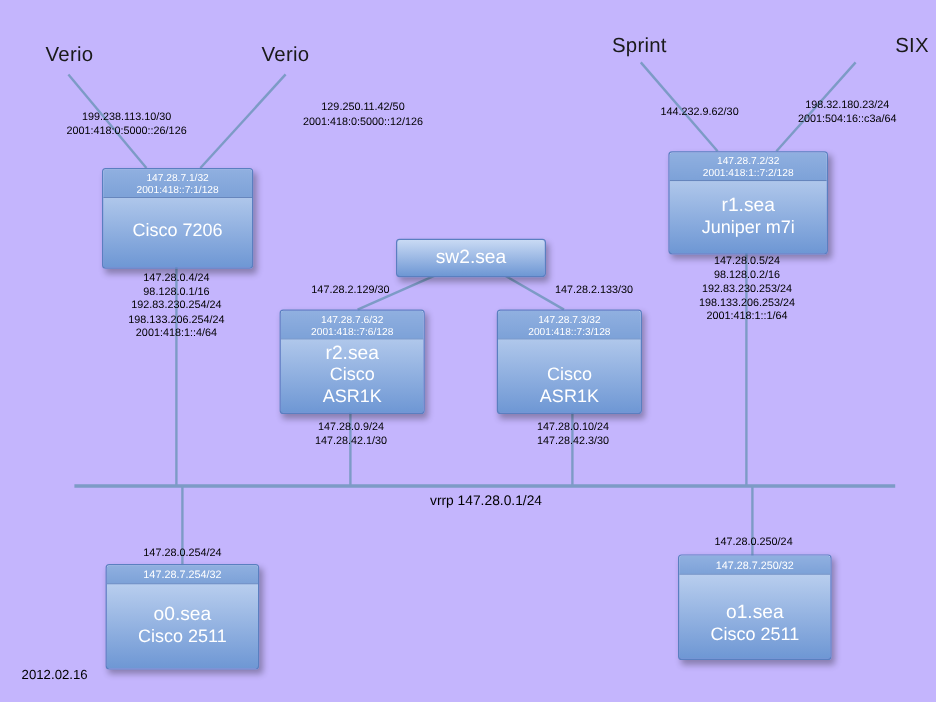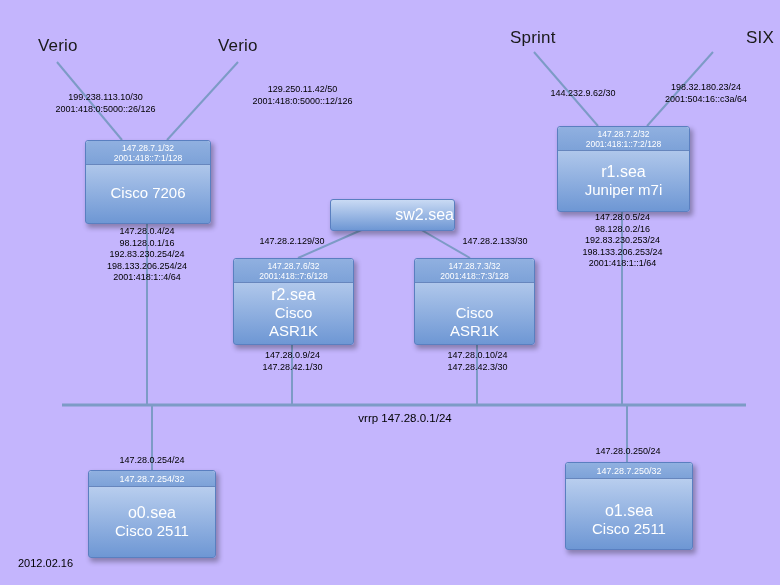--- a/index.html
+++ b/index.html
@@ -122,21 +122,21 @@
     <div class="node-hdr">
       <div>147.28.7.2/32</div>
       <div>2001:418:1::7:2/128</div>
     </div>
     <div class="node-body">
       <div class="node-name">r1.sea</div>
       <div class="node-model">Juniper m7i</div>
     </div>
   </div>
 
-  <div class="node" style="left:330px;top:199px;width:123px;height:30px;align-items:flex-end;">
+  <div class="node" style="left:330px;top:199px;width:123px;height:30px;">
     <div class="node-body">
       <div class="node-name">sw2.sea</div>
     </div>
   </div>
 
   <div class="node" style="left:233px;top:258px;width:119px;height:85px;">
     <div class="node-hdr">
       <div>147.28.7.6/32</div>
       <div>2001:418::7:6/128</div>
     </div>

